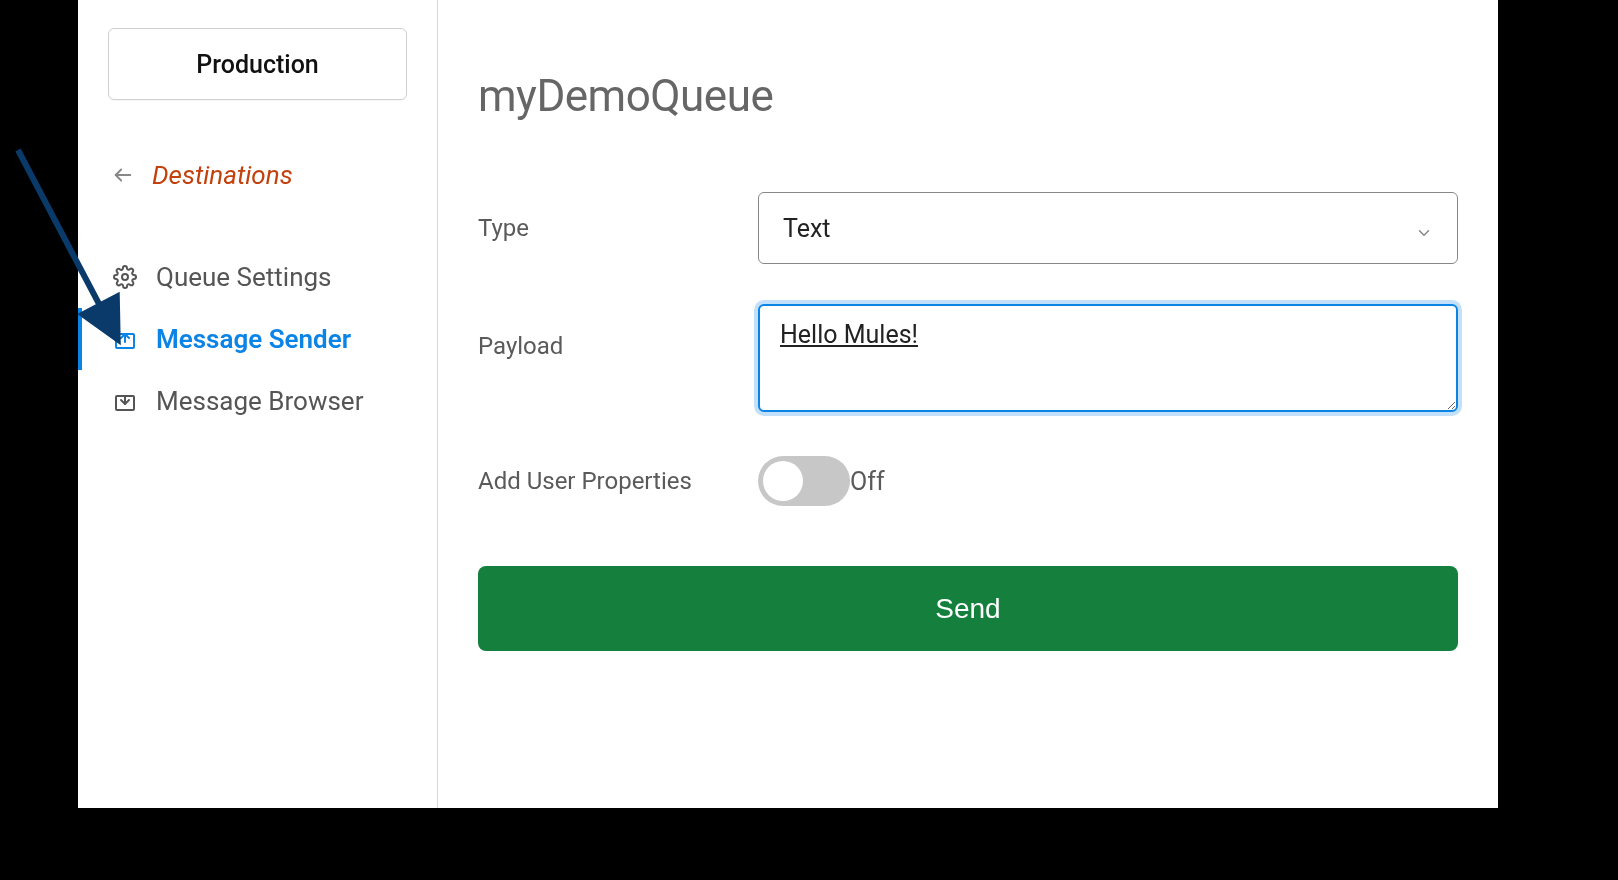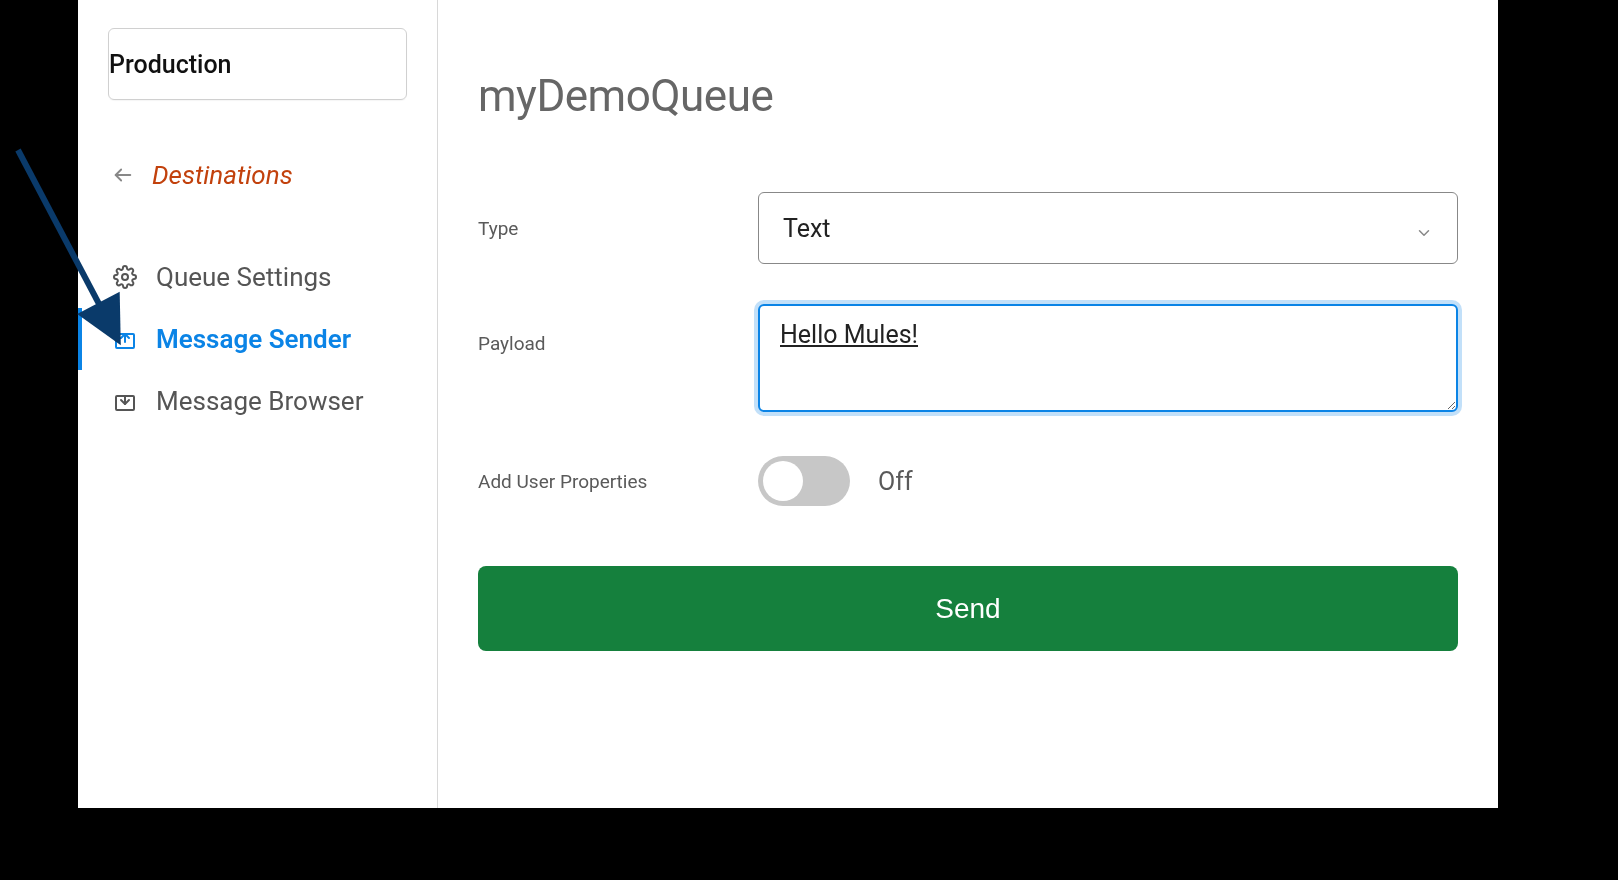--- a/index.html
+++ b/index.html
@@ -27,21 +27,21 @@
     display: flex;
     flex-direction: column;
   }
   .env-select {
     margin: 0 30px 60px 30px;
     border: 1px solid #d0d0d0;
     border-radius: 6px;
     height: 72px;
     display: flex;
     align-items: center;
-    justify-content: flex-start;
+    justify-content: center;
     font-size: 25px;
     font-weight: 500;
     color: #111;
     cursor: pointer;
     box-shadow: 0 1px 1px rgba(0,0,0,0.04);
   }
   .back-row {
     display: flex;
     align-items: center;
     gap: 18px;
@@ -102,21 +102,21 @@
   }
   .form-row {
     display: flex;
     align-items: center;
     margin-bottom: 40px;
   }
   .form-row.tall { align-items: flex-start; margin-top: 28px; }
   .form-row.tall .form-label { padding-top: 28px; }
   .form-label {
     width: 280px;
-    font-size: 19px;
+    font-size: 24px;
     color: #5a5a5a;
   }
   .form-control-area {
     flex: 1;
     display: flex;
     gap: 0;
   }
   .select-box {
     flex: 1;
     border: 1.5px solid #888;
@@ -169,21 +169,20 @@
     height: 72px;
     padding: 0 24px;
     font-size: 25px;
     color: #222;
     outline: none;
     font-family: inherit;
   }
   .toggle-row {
     display: flex;
     align-items: center;
-    gap: 28px;
   }
   .toggle {
     width: 92px;
     height: 50px;
     background: #c7c7c7;
     border-radius: 26px;
     position: relative;
     cursor: pointer;
   }
   .toggle-knob {

